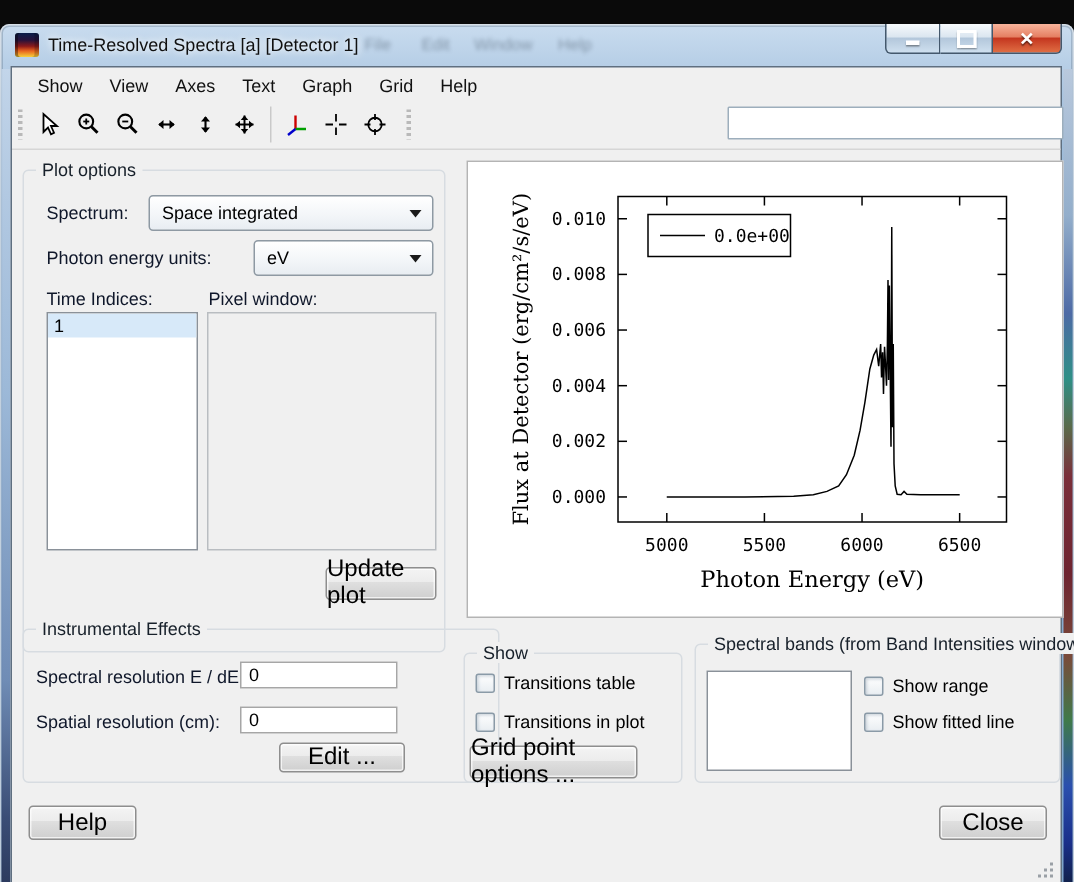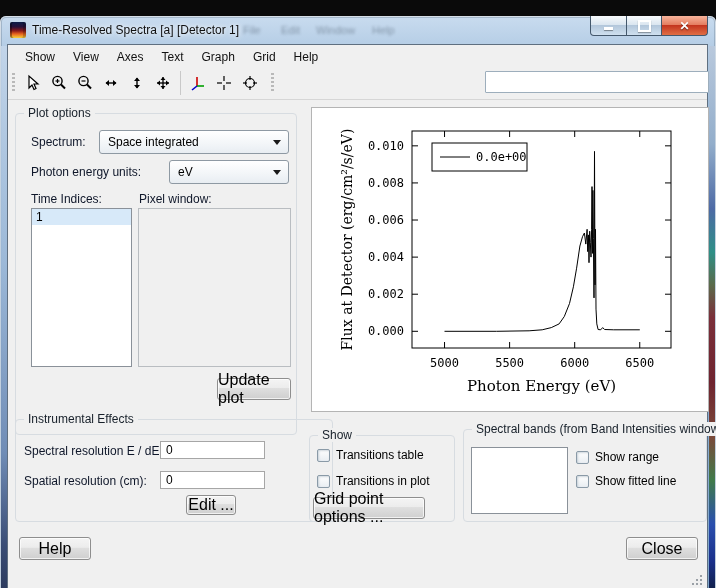--- a/index.html
+++ b/index.html
@@ -207,21 +207,21 @@
       <div class="listbox disabled" style="left:130px;top:163px;width:153px;height:159px"></div>
       <div class="btn" style="left:209px;top:333px;width:74px;height:22px">Update plot</div>
 
       <div class="groupbox" style="left:7px;top:374px;width:318px;height:103px">
         <span class="grouplabel">Instrumental Effects</span>
       </div>
       <span class="lbl" style="left:16px;top:399px">Spectral resolution E / dE:</span>
       <input class="tfield" style="left: 152px; top: 396px; width: 105px; height: 18px;" value="0">
       <span class="lbl" style="left:16px;top:429px">Spatial resolution (cm):</span>
       <input class="tfield" style="left: 152px; top: 426px; width: 105px; height: 18px;" value="0">
-      <div class="btn" style="left:178px;top:450px;width:50px;height:20px">Edit ...</div>
+      <div class="btn" style="left:178px;top:450px;width:84px;height:20px">Edit ...</div>
 
       <div class="chart-panel">
         <svg width="396" height="303" viewBox="0 0 396 303" id="chart-svg">
             <rect x="100" y="23" width="259" height="217" fill="none" stroke="#000" stroke-width="1"></rect>
             <line x1="132.53768844221105" y1="240" x2="132.53768844221105" y2="234" stroke="#000"></line>
             <line x1="132.53768844221105" y1="23" x2="132.53768844221105" y2="29" stroke="#000"></line>
             <text x="132.53768844221105" y="259" text-anchor="middle" font-size="12" font-family="&quot;DejaVu Sans Mono&quot;, monospace" fill="#000">5000</text>
             <line x1="197.61306532663315" y1="240" x2="197.61306532663315" y2="234" stroke="#000"></line>
             <line x1="197.61306532663315" y1="23" x2="197.61306532663315" y2="29" stroke="#000"></line>
             <text x="197.61306532663315" y="259" text-anchor="middle" font-size="12" font-family="&quot;DejaVu Sans Mono&quot;, monospace" fill="#000">5500</text>

